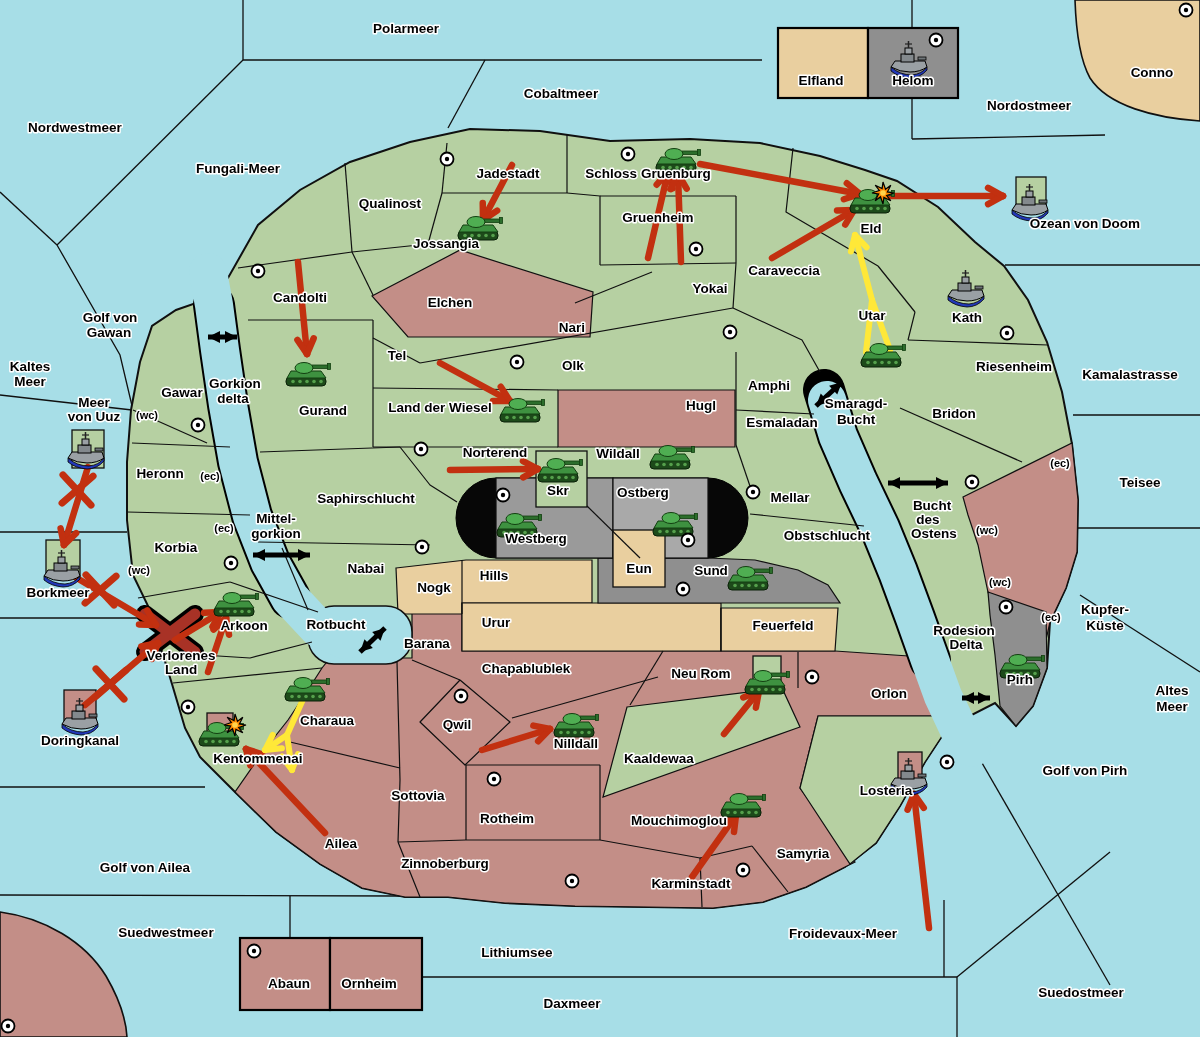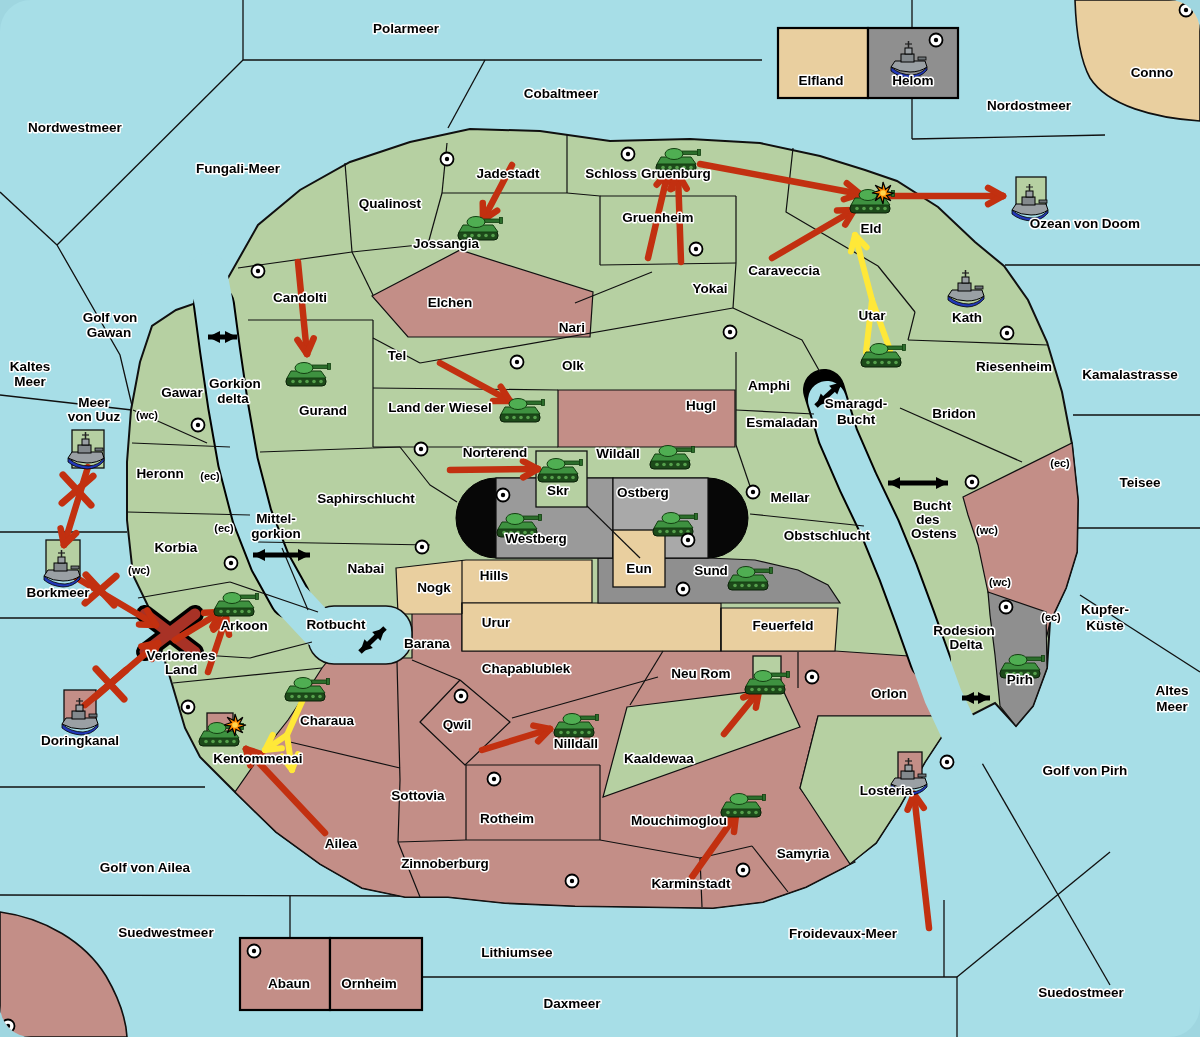--- a/index.html
+++ b/index.html
@@ -1,16 +1,16 @@
 <!DOCTYPE html>
 <html><head>
 <meta charset="utf-8">
 <style>
   html,body{margin:0;padding:0;background:#9fd6e0;}
-  .stage{position:relative;width:1200px;height:1037px;overflow:hidden;border-radius:31px;}
+  .stage{position:relative;width:1200px;height:1037px;overflow:hidden;}
   svg{display:block;}
   text{font-family:"Liberation Sans","DejaVu Sans",sans-serif;font-weight:bold;fill:#000;
        paint-order:stroke;stroke:#ffffff;stroke-width:3px;stroke-linejoin:round;}
   text.lbl{font-size:13.5px;}
   text.small{font-size:11px;}
 </style>
 </head>
 <body>
 
 <div class="stage">

